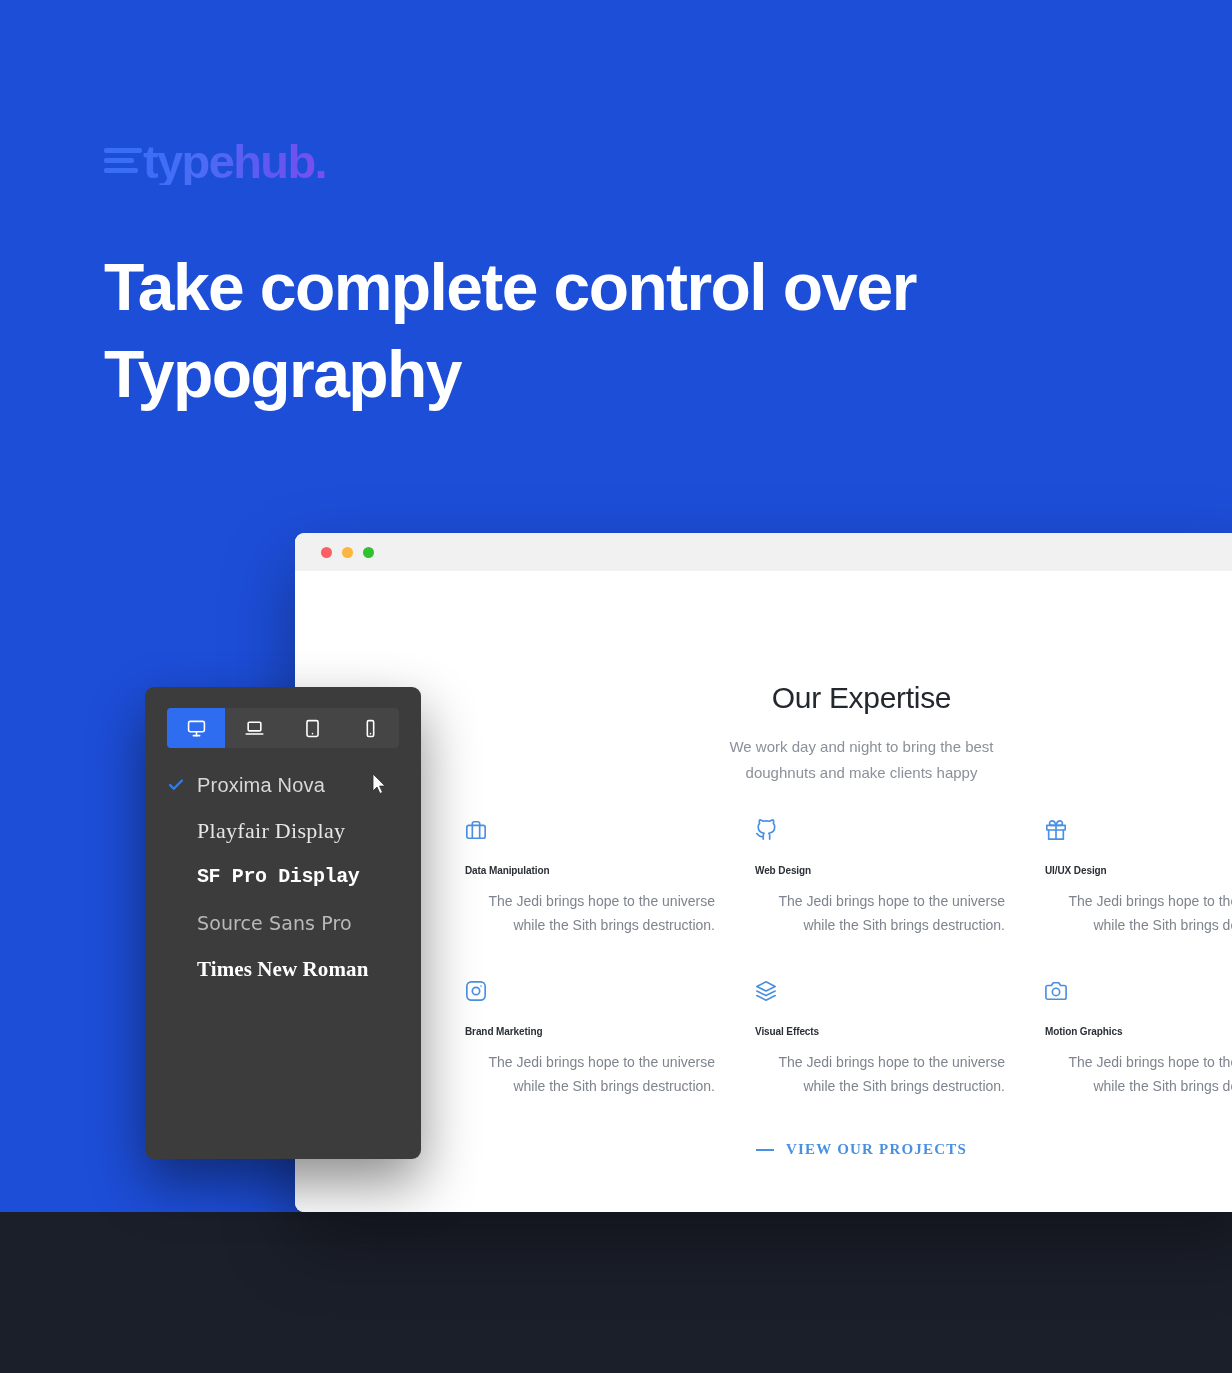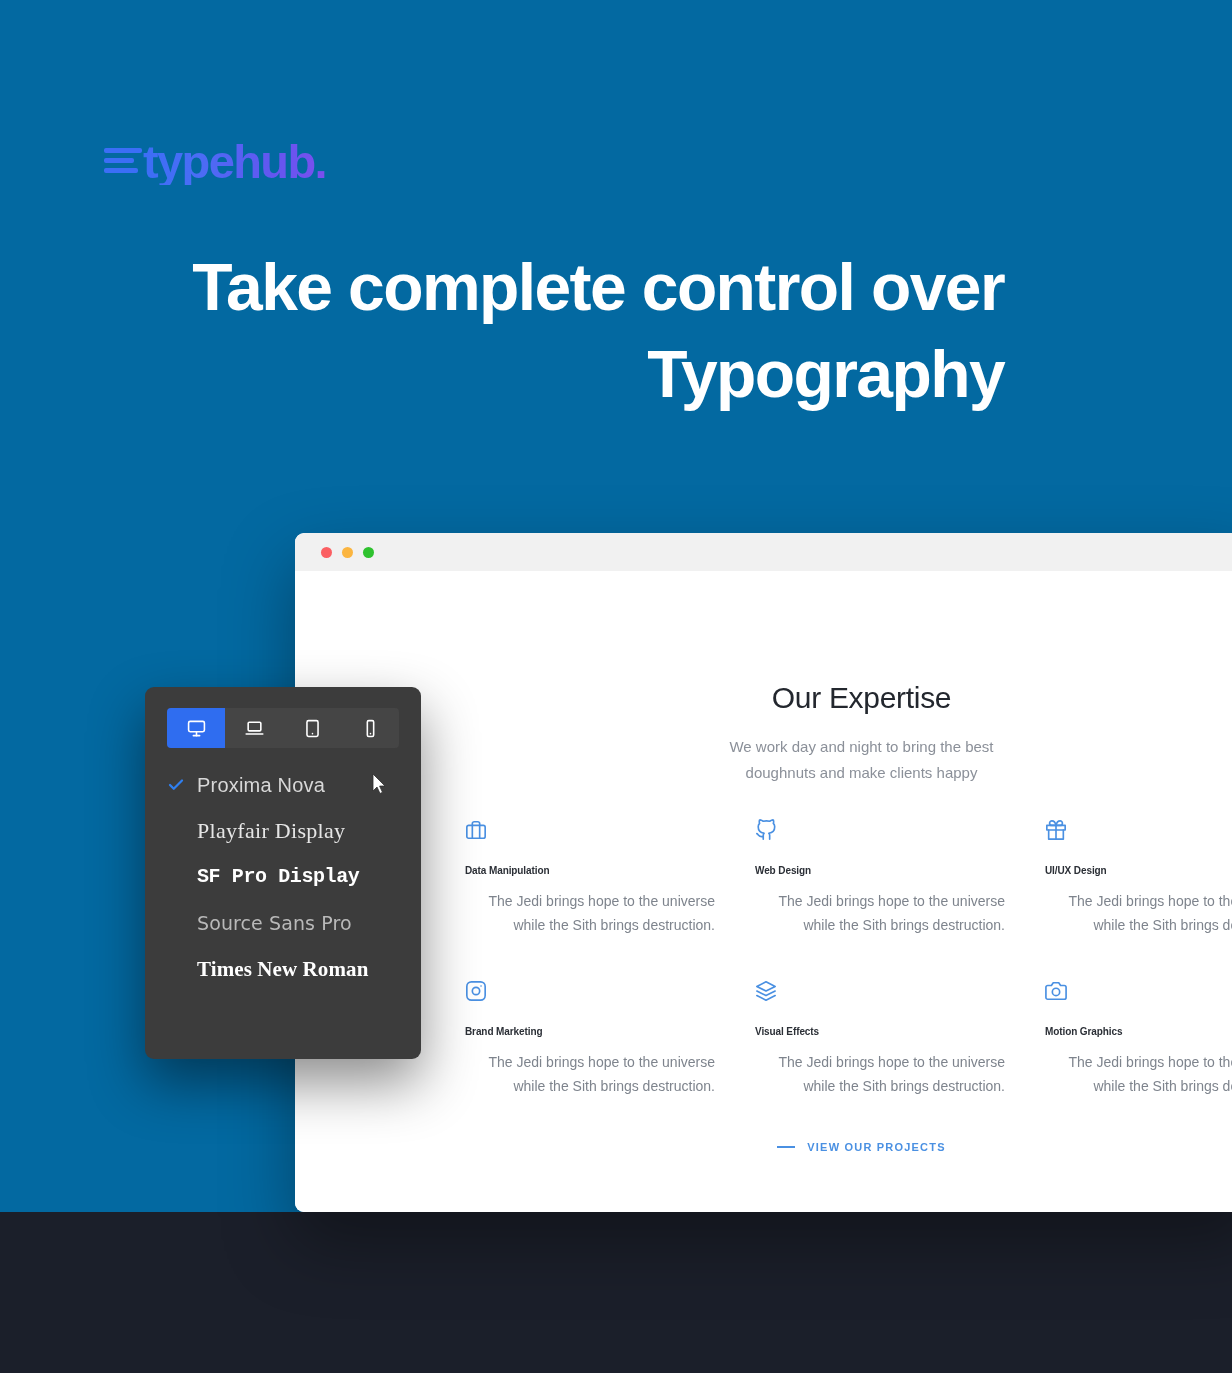--- a/index.html
+++ b/index.html
@@ -2,21 +2,21 @@
 <html><head>
 <meta charset="utf-8">
 <style>
   * { margin:0; padding:0; box-sizing:border-box; }
   html, body {
     width:1232px; height:1373px;
     background:#222836;
     font-family:"Liberation Sans", sans-serif;
     overflow:hidden;
   }
-  #stage { position:relative; width:1232px; height:1373px; background:#0369a1; overflow:hidden; }
+  #stage { position:relative; width:1232px; height:1373px; background:#1d4ed8; overflow:hidden; }
 
   
   .bottom-band {
     position:absolute; left:0; top:1212px; width:1232px; height:161px;
     background:#1b1f2a;
   }
 
   
   .logo { position:absolute; left:104px; top:133px; display:flex; align-items:center; height:56px; }
   .logo-bars { display:flex; flex-direction:column; justify-content:center; gap:5px; margin-right:1px; padding-bottom:2px; }
@@ -28,21 +28,20 @@
     font-size:47px; font-weight:700; letter-spacing:-1.6px; line-height:1;
     background:linear-gradient(90deg,#3c6ef6 0%,#4a6df5 30%,#6257f0 70%,#7b4fee 100%);
     -webkit-background-clip:text; background-clip:text; color:transparent;
   }
 
   
   .headline {
     position:absolute; left:104px; top:244px; width:900px;
     color:#ffffff; font-size:66px; font-weight:700; line-height:1.32;
     letter-spacing:-1.6px;
-    text-align:right;
   }
   .headline span { display:block; }
 
   
   .browser {
     position:absolute; left:295px; top:533px; width:960px; height:679px;
     background:#ffffff;
     border-top-left-radius:9px; border-bottom-left-radius:9px;
     box-shadow:0 30px 70px rgba(0,0,0,0.35);
     overflow:hidden;
@@ -75,25 +74,25 @@
   .card-icon svg { display:block; }
   .card-title { font-size:10px; font-weight:700; color:#2b2f36; margin-bottom:14px; letter-spacing:-0.1px; }
   .card-text { font-size:14px; color:#7e848d; line-height:1.68;text-align:right; }
   .card-text span { display:block; white-space:nowrap; }
 
   .cta {
     position:absolute; left:0; top:570px; width:1133px; text-align:center;
     display:flex; justify-content:center; align-items:center;
   }
   .cta-dash { display:inline-block; width:18px; height:2px; background:#4a90e2; margin-right:12px; }
-  .cta-text { color:#4a90e2; font-size:11px; font-weight:700; letter-spacing:1.2px; }
+  .cta-text { color:#4a90e2; font-size:15px; font-weight:700; letter-spacing:1.2px;font-family:Liberation Serif, serif; }
 
   
   .panel {
-    position:absolute; left:145px; top:687px; width:276px; height:372px;
+    position:absolute; left:145px; top:687px; width:276px; height:472px;
     background:#3c3c3c; border-radius:9px;
     box-shadow:0 24px 55px rgba(0,0,0,0.45);
     padding:21px 22px 0 22px;
   }
   .seg {
     display:flex; background:#454545; border-radius:4px; overflow:hidden;
     height:40px; margin-bottom:14px;
   }
   .seg-item {
     flex:1; display:flex; align-items:center; justify-content:center; color:#ffffff;

